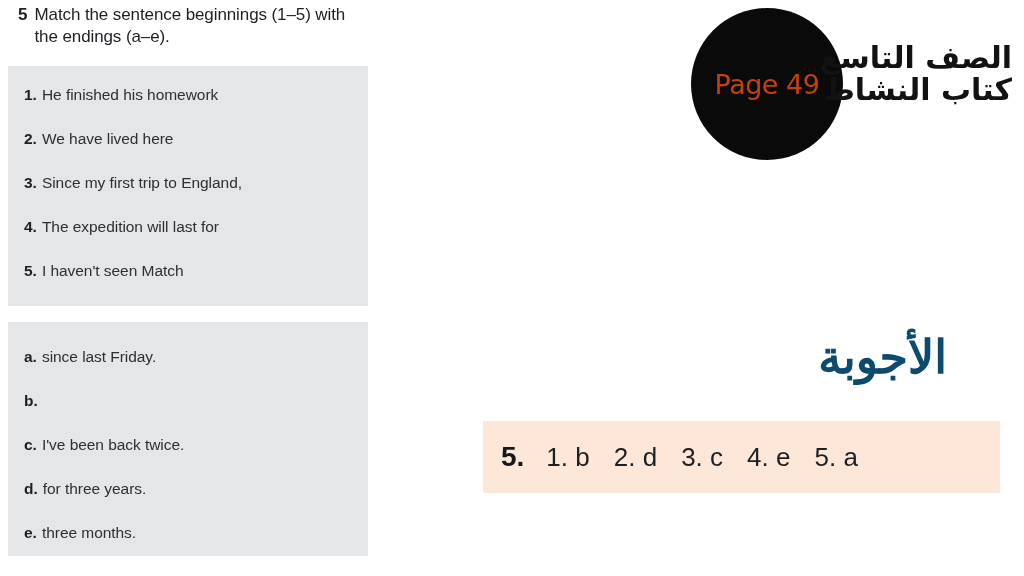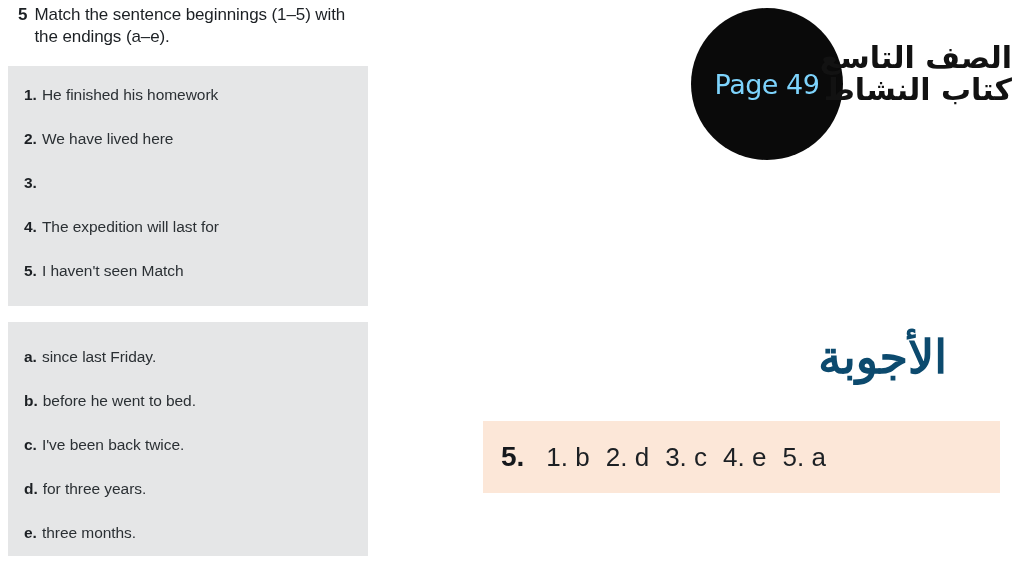--- a/index.html
+++ b/index.html
@@ -103,21 +103,21 @@
     top: 8px;
     width: 152px;
     height: 152px;
     border-radius: 50%;
     background: #0a0a0a;
     display: flex;
     align-items: center;
     justify-content: center;
   }
   .badge-label {
-    color: #7dd3fc;
+    color: #c2410c;
     font-size: 27px;
     font-family: "DejaVu Sans", sans-serif;
     letter-spacing: -0.5px;
     white-space: nowrap;
   }
 
   .ar-line {
     position: absolute;
     right: 12px;
     text-align: right;
@@ -158,21 +158,21 @@
     font-size: 28px;
     color: #15181c;
     margin-left: 18px;
     flex: 0 0 auto;
     font-family: "Liberation Sans", sans-serif;
   }
   .ans-pairs {
     display: flex;
     align-items: baseline;
     margin-left: 22px;
-    gap: 16px;
+    gap: 24px;
   }
   .ans-pair {
     font-size: 26px;
     color: #1c2024;
     white-space: nowrap;
     font-family: "Liberation Sans", sans-serif;
   }
 </style>
 </head>
 <body>
@@ -191,41 +191,41 @@
         <div class="item" style="top:20px">
           <span class="item-marker">1.</span>
           <span class="item-text">He finished his homework</span>
         </div>
         <div class="item" style="top:64px">
           <span class="item-marker">2.</span>
           <span class="item-text">We have lived here</span>
         </div>
         <div class="item" style="top:108px">
           <span class="item-marker">3.</span>
+          <span class="item-text">Since my first trip to England,</span>
         </div>
         <div class="item" style="top:152px">
           <span class="item-marker">4.</span>
           <span class="item-text">The expedition will last for</span>
         </div>
         <div class="item" style="top:196px">
           <span class="item-marker">5.</span>
           <span class="item-text">I haven't seen Match</span>
         </div>
       </div>
     </div>
 
     <div class="gray-box box-endings">
       <div class="item-list">
         <div class="item" style="top:26px">
           <span class="item-marker">a.</span>
           <span class="item-text">since last Friday.</span>
         </div>
         <div class="item" style="top:70px">
           <span class="item-marker">b.</span>
-          <span class="item-text">before he went to bed.</span>
         </div>
         <div class="item" style="top:114px">
           <span class="item-marker">c.</span>
           <span class="item-text">I've been back twice.</span>
         </div>
         <div class="item" style="top:158px">
           <span class="item-marker">d.</span>
           <span class="item-text">for three years.</span>
         </div>
         <div class="item" style="top:202px">

